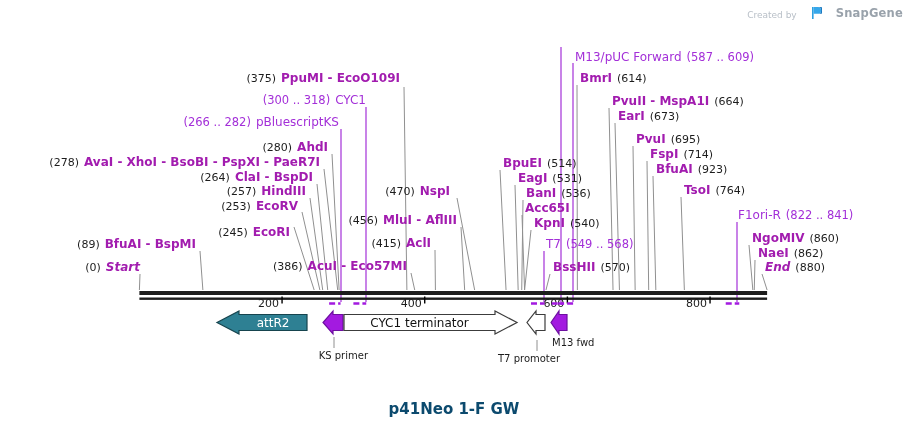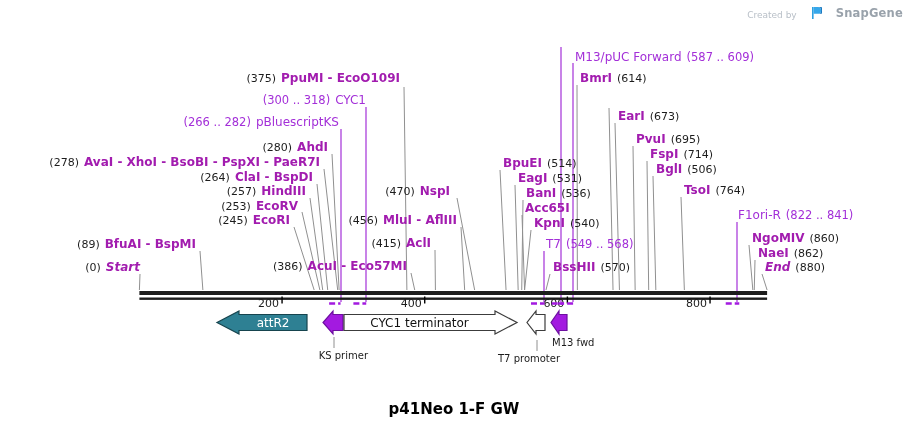--- a/index.html
+++ b/index.html
@@ -12,21 +12,21 @@
   .lbl { position:absolute; white-space:nowrap; color:#1c1c1c; font-size:11px; line-height:13px; }
   .lbl .pos { font-size:11px; color:#1c1c1c; }
   .lbl .nm  { font-weight:bold; font-size:12px; color:#a21caf; }
   .lbl .sp  { display:inline-block; width:5px; }
   .lbl.r { text-align:right; }
   .lbl.p, .lbl.p .pos, .lbl.p .nm { color:#a32fd8; font-weight:normal; font-size:11.5px; }
   .lbl.p .nm { font-size:12px; }
   .lbl.it .nm { font-style:italic; }
   .feat-lbl { position:absolute; font-size:10px; color:#1c1c1c; white-space:nowrap; }
   #map-title { position:absolute; left:139px; top:400px; width:630px; text-align:center;
-               font-size:15px; font-weight:bold; color:#000000; }
+               font-size:15px; font-weight:bold; color:#0c4a6e; }
   #map-subtitle { position:absolute; left:139px; top:420px; width:630px; text-align:center;
                font-size:11px; color:#1c1c1c; }
   #watermark { position:absolute; right:6px; top:6px; display:flex; align-items:flex-end; gap:14px; }
   #watermark .created { font-size:9px; color:#b8bfc7; }
   #watermark .brand { font-size:11.5px; font-weight:600; color:#99a2ab; letter-spacing:.2px; }
 </style>
 </head>
 <body>
 
 <div id="canvas">
@@ -105,42 +105,43 @@
   </div>
 
   <div class="lbl r" style="right:509px;top:72px"><span class="pos">(375)</span><span class="sp"></span><span class="nm">PpuMI - EcoO109I</span></div>
   <div class="lbl r p" style="right:543px;top:94px"><span class="pos">(300 .. 318)</span><span class="sp"></span><span class="nm">CYC1</span></div>
   <div class="lbl r p" style="right:570px;top:116px"><span class="pos">(266 .. 282)</span><span class="sp"></span><span class="nm">pBluescriptKS</span></div>
   <div class="lbl r" style="right:581px;top:141px"><span class="pos">(280)</span><span class="sp"></span><span class="nm">AhdI</span></div>
   <div class="lbl r" style="right:589px;top:156px"><span class="pos">(278)</span><span class="sp"></span><span class="nm">AvaI - XhoI - BsoBI - PspXI - PaeR7I</span></div>
   <div class="lbl r" style="right:596px;top:171px"><span class="pos">(264)</span><span class="sp"></span><span class="nm">ClaI - BspDI</span></div>
   <div class="lbl r" style="right:603px;top:185px"><span class="pos">(257)</span><span class="sp"></span><span class="nm">HindIII</span></div>
   <div class="lbl r" style="right:611px;top:200px"><span class="pos">(253)</span><span class="sp"></span><span class="nm">EcoRV</span></div>
-  <div class="lbl r" style="right:619px;top:214px"><span class="pos">(245)</span><span class="sp"></span><span class="nm">EcoRI</span></div>
+  <div class="lbl r" style="right:619px;top:226px"><span class="pos">(245)</span><span class="sp"></span><span class="nm">EcoRI</span></div>
   <div class="lbl r" style="right:713px;top:238px"><span class="pos">(89)</span><span class="sp"></span><span class="nm">BfuAI - BspMI</span></div>
   <div class="lbl r it" style="right:769px;top:261px"><span class="pos">(0)</span><span class="sp"></span><span class="nm">Start</span></div>
   <div class="lbl r" style="right:502px;top:260px"><span class="pos">(386)</span><span class="sp"></span><span class="nm">AcuI - Eco57MI</span></div>
   <div class="lbl r" style="right:478px;top:237px"><span class="pos">(415)</span><span class="sp"></span><span class="nm">AclI</span></div>
   <div class="lbl r" style="right:452px;top:214px"><span class="pos">(456)</span><span class="sp"></span><span class="nm">MluI - AflIII</span></div>
   <div class="lbl r" style="right:459px;top:185px"><span class="pos">(470)</span><span class="sp"></span><span class="nm">NspI</span></div>
 
   <div class="lbl" style="left:503px;top:157px"><span class="nm">BpuEI</span><span class="sp"></span><span class="pos">(514)</span></div>
   <div class="lbl" style="left:518px;top:172px"><span class="nm">EagI</span><span class="sp"></span><span class="pos">(531)</span></div>
   <div class="lbl" style="left:526px;top:187px"><span class="nm">BanI</span><span class="sp"></span><span class="pos">(536)</span></div>
   <div class="lbl" style="left:525px;top:202px"><span class="nm">Acc65I</span></div>
   <div class="lbl" style="left:534px;top:217px"><span class="nm">KpnI</span><span class="sp"></span><span class="pos">(540)</span></div>
   <div class="lbl p" style="left:546px;top:238px"><span class="nm">T7</span><span class="sp"></span><span class="pos">(549 .. 568)</span></div>
   <div class="lbl" style="left:553px;top:261px"><span class="nm">BssHII</span><span class="sp"></span><span class="pos">(570)</span></div>
 
   <div class="lbl p" style="left:575px;top:51px"><span class="nm">M13/pUC Forward</span><span class="sp"></span><span class="pos">(587 .. 609)</span></div>
   <div class="lbl" style="left:580px;top:72px"><span class="nm">BmrI</span><span class="sp"></span><span class="pos">(614)</span></div>
+  <div class="lbl" style="left:612px;top:95px"><span class="nm">PvuII - MspA1I</span><span class="sp"></span><span class="pos">(664)</span></div>
   <div class="lbl" style="left:618px;top:110px"><span class="nm">EarI</span><span class="sp"></span><span class="pos">(673)</span></div>
   <div class="lbl" style="left:636px;top:133px"><span class="nm">PvuI</span><span class="sp"></span><span class="pos">(695)</span></div>
   <div class="lbl" style="left:650px;top:148px"><span class="nm">FspI</span><span class="sp"></span><span class="pos">(714)</span></div>
-  <div class="lbl" style="left:656px;top:163px"><span class="nm">BglI</span><span class="sp"></span><span class="pos">(506)</span></div>
+  <div class="lbl" style="left:656px;top:163px"><span class="nm">BfuAI</span><span class="sp"></span><span class="pos">(923)</span></div>
   <div class="lbl" style="left:684px;top:184px"><span class="nm">TsoI</span><span class="sp"></span><span class="pos">(764)</span></div>
   <div class="lbl p" style="left:738px;top:209px"><span class="nm">F1ori-R</span><span class="sp"></span><span class="pos">(822 .. 841)</span></div>
   <div class="lbl" style="left:752px;top:232px"><span class="nm">NgoMIV</span><span class="sp"></span><span class="pos">(860)</span></div>
   <div class="lbl" style="left:758px;top:247px"><span class="nm">NaeI</span><span class="sp"></span><span class="pos">(862)</span></div>
   <div class="lbl it" style="left:765px;top:261px"><span class="nm">End</span><span class="sp"></span><span class="pos">(880)</span></div>
 
   <div class="feat-lbl" style="left:300px;top:350px;width:68px;text-align:right">KS primer</div>
   <div class="feat-lbl" style="left:498px;top:353px">T7 promoter</div>
   <div class="feat-lbl" style="left:552px;top:337px">M13 fwd</div>
 

